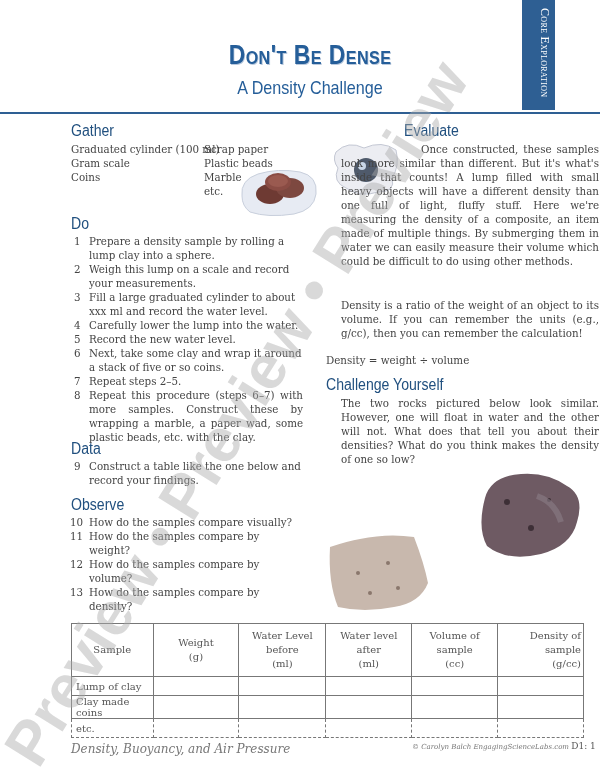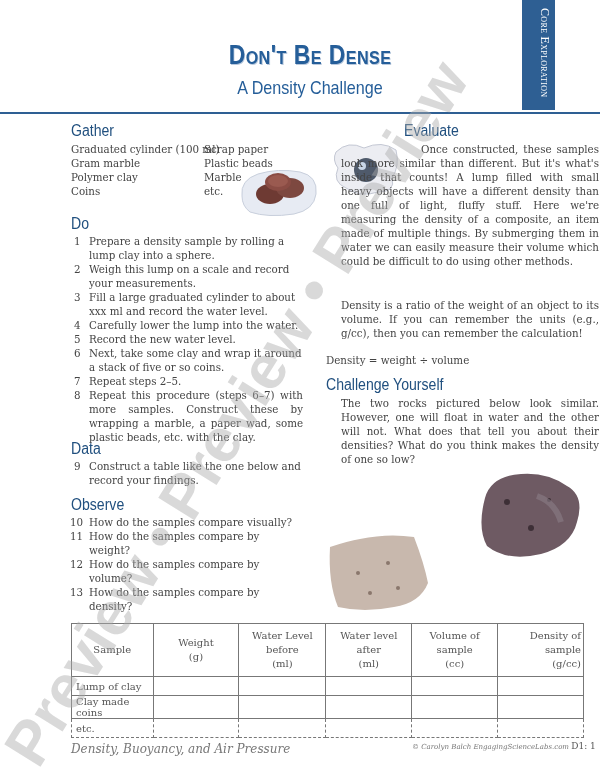--- a/index.html
+++ b/index.html
@@ -48,22 +48,21 @@
 <div class="tab"></div>
 <div class="tab-text">Core Exploration</div>
 <div class="title">Don't Be Dense</div>
 <div class="subtitle">A Density Challenge</div>
 <div class="rule"></div>
 
 <div class="h" style="left:71px;top:122px;">Gather</div>
 <div class="gather txt">
   <div class="col" style="left:0;">
     <div>Graduated cylinder (100 ml)</div>
-    <div>Gram marble</div>
-    <div>Polymer clay</div>
+    <div>Gram scale</div>
     <div>Coins</div>
   </div>
   <div class="col" style="left:133px;">
     <div>Scrap paper</div>
     <div>Plastic beads</div>
     <div>Marble</div>
     <div>etc.</div>
   </div>
 </div>
 

